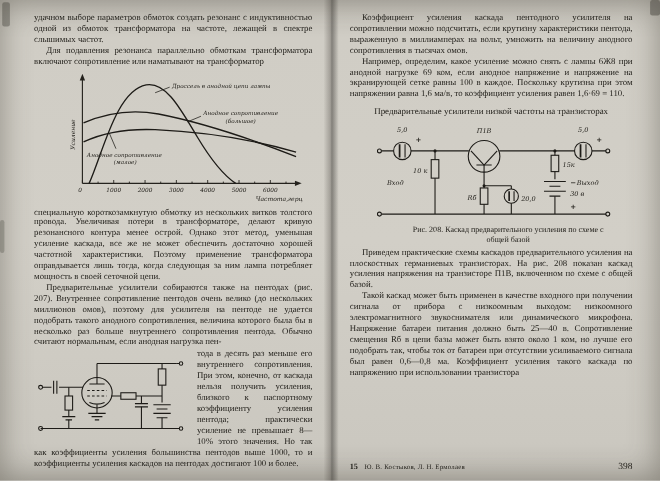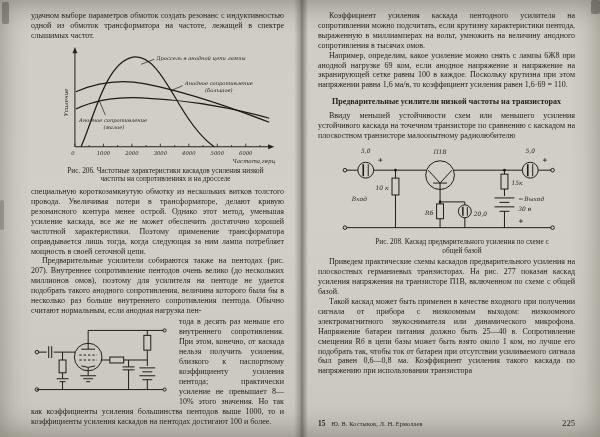--- a/index.html
+++ b/index.html
@@ -31,39 +31,40 @@
   .axlab{font-size:5.4px;font-style:italic;}
   .tick{font-size:5.2px;font-style:italic;}
   .curvelab{font-size:5.1px;font-style:italic;}
   .schlab{font-size:6px;font-style:italic;}
   .schlab.b{font-style:normal;font-weight:bold;font-size:6.4px;}
   .wrap-row{margin-top:1px;}
   .wrap-row::after{content:"";display:block;clear:both;}
   .fig207-block{float:left;width:142px;margin:4px 6px 0 0;}
   .fig207-block .figcap{width:138px;}
   .cont-col{font-size:8px;line-height:10px;}
-  .heading{font-weight:bold;text-align:center;font-size:8.1px;margin:7px 0 5px 0;text-indent:0;}
+  .heading{font-weight:normal;text-align:center;font-size:8.1px;margin:7px 0 5px 0;text-indent:0;}
   .fig208-wrap{margin:3px auto 2px auto;width:218px;}
   .fig208-wrap .figcap{width:185px;margin-left:32px;}
-  .footer{position:absolute;left:18px;right:17px;bottom:9px;display:flex;align-items:center;}
+  .footer{position:absolute;left:18px;right:17px;bottom:9px;display:flex;align-items:flex-end;}
   .footer .num{font-weight:bold;font-size:7.4px;}
   .footer .authors{font-size:6.2px;margin-left:6px;letter-spacing:.2px;}
   .footer .pagenum{margin-left:auto;font-size:8.6px;}
 </style>
 </head>
 <body>
 
 <div class="spread">
   <div class="spine"></div>
   <div class="speck" style="left:2px;top:2px;width:7px;height:22px;border-radius:2px;opacity:.35;"></div>
   <div class="speck" style="left:591px;top:0;width:9px;height:14px;border-radius:2px;opacity:.4;"></div>
   <div class="speck" style="left:0;top:200px;width:4px;height:30px;border-radius:2px;opacity:.25;"></div>
 
   <div class="page left">
     <p class="noindent">удачном выборе параметров обмоток создать резонанс с индуктивностью одной из обмоток трансформатора на частоте, лежащей в спектре слышимых частот.</p>
+    <p>Для подавления резонанса параллельно обмоткам трансформатора включают сопротивление или наматывают на трансформатор</p>
 
     <figure class="figure chart-fig">
       <svg width="222" height="120" viewBox="0 0 215 118">
 
         <g stroke="#24221d" stroke-width="1" fill="none">
           <line x1="14" y1="100" x2="206" y2="100"></line>
           <line x1="14" y1="100" x2="14" y2="6"></line>
         </g>
         <g fill="#24221d">
           <path d="M14 2 L11.6 8 L16.4 8 Z"></path>
@@ -111,21 +112,20 @@
         </g>
 
         <g>
           <text class="curvelab" x="94" y="15">Дроссель в анодной цепи лампы</text>
           <text class="curvelab" x="122" y="39">Анодное сопротивление</text>
           <text class="curvelab" x="142" y="46">(большое)</text>
           <text class="curvelab" x="18" y="76">Анодное сопротивление</text>
           <text class="curvelab" x="42" y="83">(малое)</text>
         </g>
       </svg>
-      <figcaption class="figcap" style="width:205px;margin-left:4px;">Рис. 206. Частотные характеристики каскадов усиления низкой частоты на сопротивлениях и на дросселе</figcaption>
     </figure>
 
     <p class="noindent">специальную короткозамкнутую обмотку из нескольких витков толстого провода. Увеличивая потери в трансформаторе, делают кривую резонансного контура менее острой. Однако этот метод, уменьшая усиление каскада, все же не может обеспечить достаточно хорошей частотной характеристики. Поэтому применение трансформатора оправдывается лишь тогда, когда следующая за ним лампа потребляет мощность в своей сеточной цепи.</p>
     <p>Предварительные усилители собираются также на пентодах (рис. 207). Внутреннее сопротивление пентодов очень велико (до нескольких миллионов омов), поэтому для усилителя на пентоде не удается подобрать такого анодного сопротивления, величина которого была бы в несколько раз больше внутреннего сопротивления пентода. Обычно считают нормальным, если анодная нагрузка пен-</p>
 
     <div class="wrap-row">
       <div class="fig207-block">
         <svg width="138" height="78" viewBox="0 0 140 76">
           <g stroke="#1d1b17" stroke-width="1" fill="none">
 
@@ -188,21 +188,20 @@
       <p class="noindent cont-col">тода в десять раз меньше его внутреннего сопротивления. При этом, конечно, от каскада нельзя получить усиления, близкого к паспортному коэффициенту усиления пентода; практически усиление не превышает 8—10% этого значения. Но так как коэффициенты усиления большинства пентодов выше 1000, то и коэффициенты усиления каскадов на пентодах достигают 100 и более.</p>
     </div>
   </div>
 
   <div class="page right">
     <p>Коэффициент усиления каскада пентодного усилителя на сопротивлении можно подсчитать, если крутизну характеристики пентода, выраженную в миллиамперах на вольт, умножить на величину анодного сопротивления в тысячах омов.</p>
     <p>Например, определим, какое усиление можно снять с лампы 6Ж8 при анодной нагрузке 69 ком, если анодное напряжение и напряжение на экранирующей сетке равны 100 в каждое. Поскольку крутизна при этом напряжении равна 1,6 ма/в, то коэффициент усиления равен 1,6·69 = 110.</p>
 
     <div class="heading">Предварительные усилители низкой частоты на транзисторах</div>
 
-    <p>Ввиду меньшей устойчивости схем или меньшего усиления устойчивого каскада на точечном транзисторе по сравнению с каскадом на плоскостном транзисторе малоопытному радиолюбителю</p>
 
     <figure class="figure fig208-wrap">
       <svg width="218" height="92" viewBox="0 0 220 92">
         <g stroke="#1d1b17" stroke-width="1" fill="none">
 
           <circle cx="7" cy="26" r="1.8"></circle>
           <line x1="9" y1="26" x2="20" y2="26"></line>
           <circle cx="28" cy="26" r="8"></circle>
           <line x1="25.5" y1="20" x2="25.5" y2="32" stroke-width="1.6"></line>
             <line x1="30.5" y1="20" x2="30.5" y2="32"></line>
@@ -267,22 +266,22 @@
           <text class="schlab" x="175" y="41">15к</text>
           <text class="schlab b" x="182" y="57">−</text>
           <text class="schlab" x="182" y="67">30 в</text>
           <text class="schlab b" x="182" y="79">+</text>
           <text class="schlab" x="188" y="57">Выход</text>
         </g>
       </svg>
       <figcaption class="figcap">Рис. 208. Каскад предварительного усиления по схеме с общей базой</figcaption>
     </figure>
 
-    <p>Приведем практические схемы каскадов предварительного усиления на плоскостных германиевых транзисторах. На рис. 277 показан каскад усиления напряжения на транзисторе П1В, включенном по схеме с общей базой.</p>
+    <p>Приведем практические схемы каскадов предварительного усиления на плоскостных германиевых транзисторах. На рис. 208 показан каскад усиления напряжения на транзисторе П1В, включенном по схеме с общей базой.</p>
     <p>Такой каскад может быть применен в качестве входного при получении сигнала от прибора с низкоомным выходом: низкоомного электромагнитного звукоснимателя или динамического микрофона. Напряжение батареи питания должно быть 25—40 в. Сопротивление смещения Rб в цепи базы может быть взято около 1 ком, но лучше его подобрать так, чтобы ток от батареи при отсутствии усиливаемого сигнала был равен 0,6—0,8 ма. Коэффициент усиления такого каскада по напряжению при использовании транзистора</p>
 
     <div class="footer">
       <span class="num">15</span>
       <span class="authors">Ю. В. Костыков, Л. Н. Ермолаев</span>
-      <span class="pagenum">225</span>
+      <span class="pagenum">398</span>
     </div>
   </div>
 </div>
 
 </body></html>

